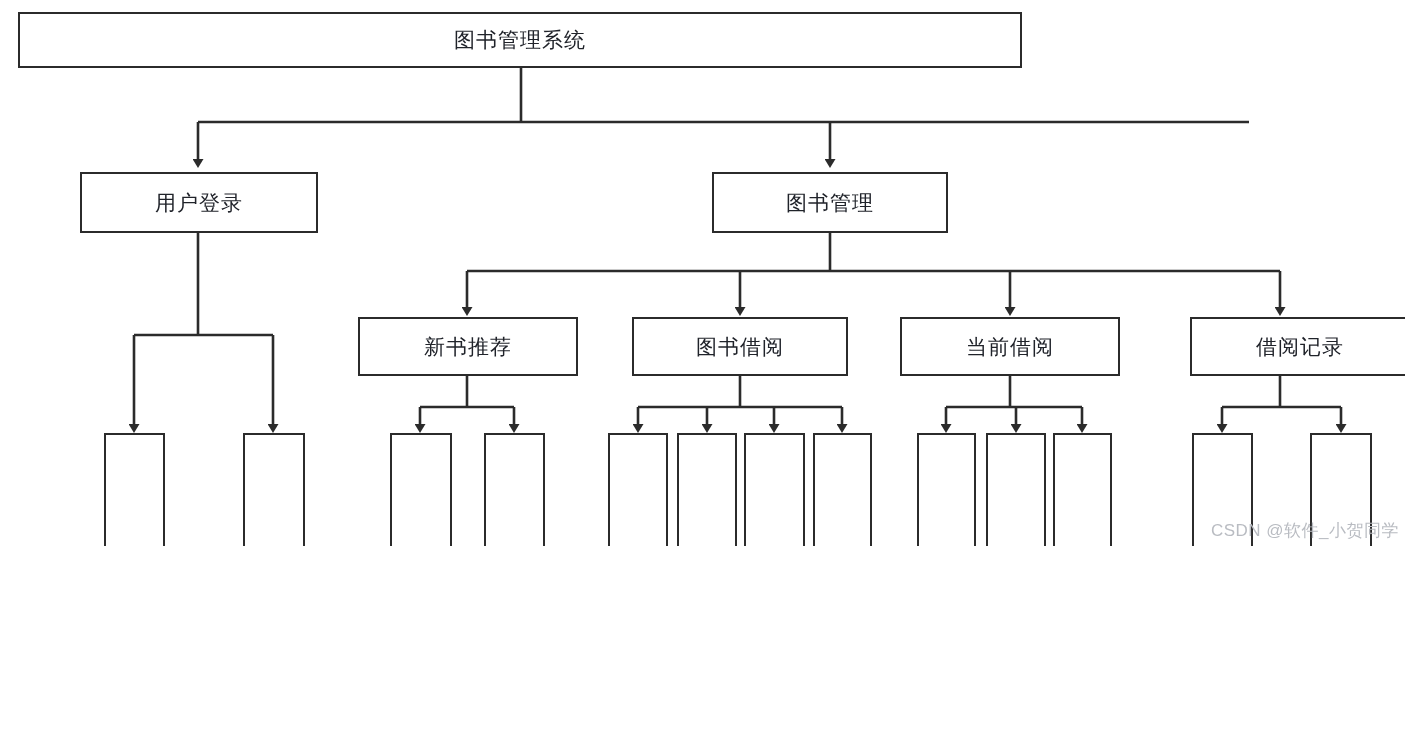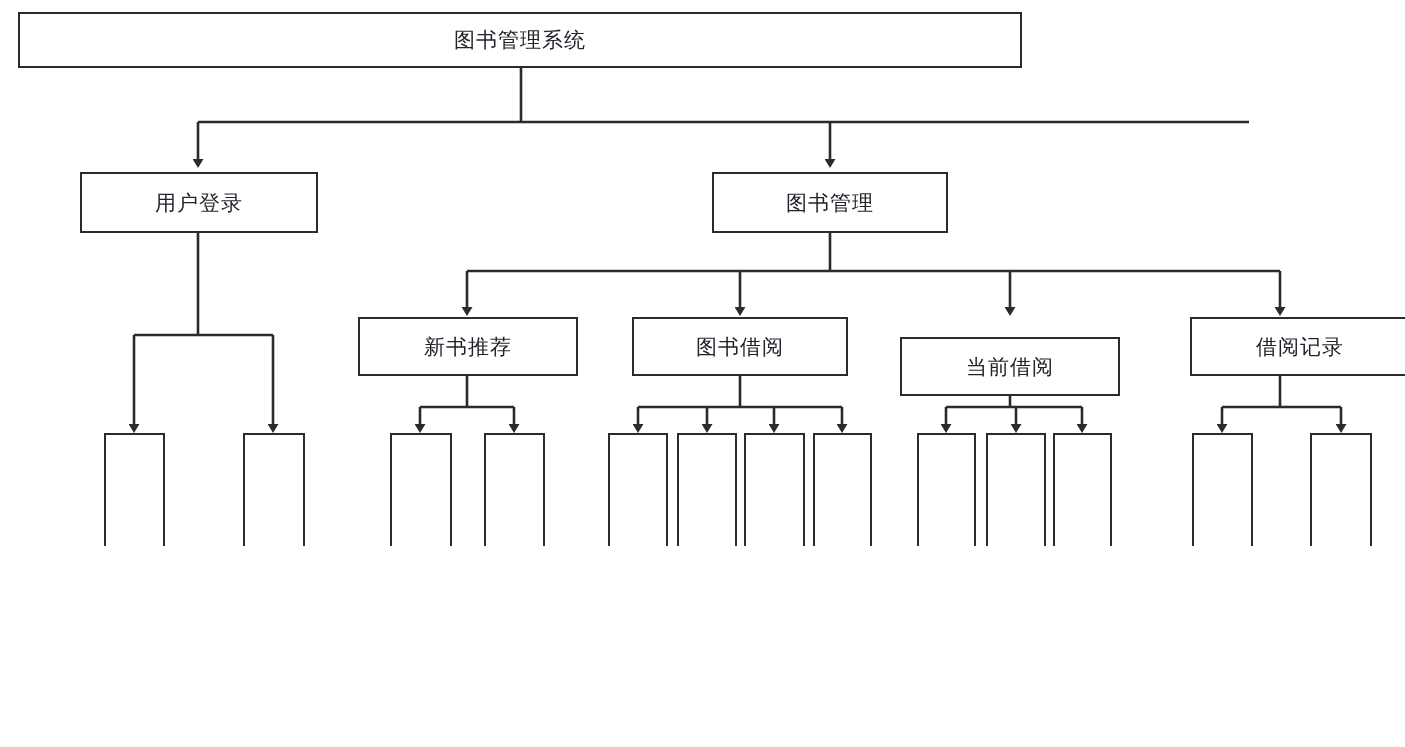--- a/index.html
+++ b/index.html
@@ -129,21 +129,21 @@
   <div class="node horiz" style="left:358px; top:317px; width:220px; height:59px;">
     <span>新书推荐</span>
   </div>
 
   <div class="node horiz" style="left:712px; top:172px; width:236px; height:61px;">
     <span>图书管理</span>
   </div>
   <div class="node horiz" style="left:632px; top:317px; width:216px; height:59px;text-align:center;">
     <span>图书借阅</span>
   </div>
-  <div class="node horiz" style="left:900px; top:317px; width:220px; height:59px;margin-top:20px;">
+  <div class="node horiz" style="left:900px; top:317px; width:220px; height:59px;">
     <span>当前借阅</span>
   </div>
   <div class="node horiz" style="left:1170px; top:317px; width:220px; height:59px;margin-left:20px;">
     <span>借阅记录</span>
   </div>
 
   <div class="node vert shortlbl" style="left:104px; top:433px; width:61px; height:302px;">
     <span>用户登录</span>
   </div>
   <div class="node vert shortlbl" style="left:243px; top:433px; width:62px; height:302px;">
@@ -180,14 +180,15 @@
     <span>确认归还（管理员）</span>
   </div>
 
   <div class="node vert shortlbl" style="left:1192px; top:433px; width:61px; height:302px;">
     <span>新增借阅记录</span>
   </div>
   <div class="node vert shortlbl" style="left:1310px; top:433px; width:62px; height:302px;">
     <span>查询借阅记录</span>
   </div>
 
+  <div class="watermark">CSDN @软件_小贺同学</div>
 
 </div>
 
 </body></html>

